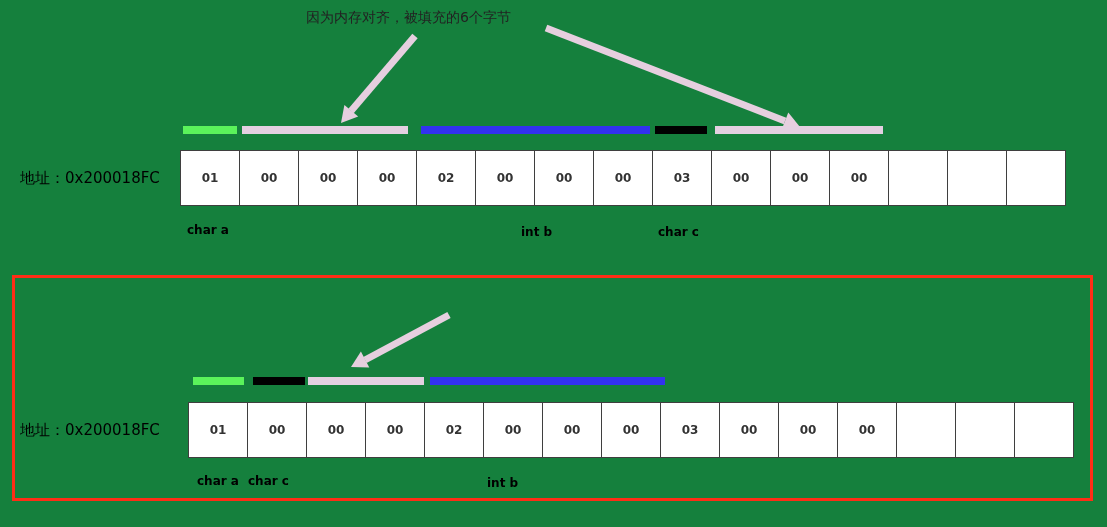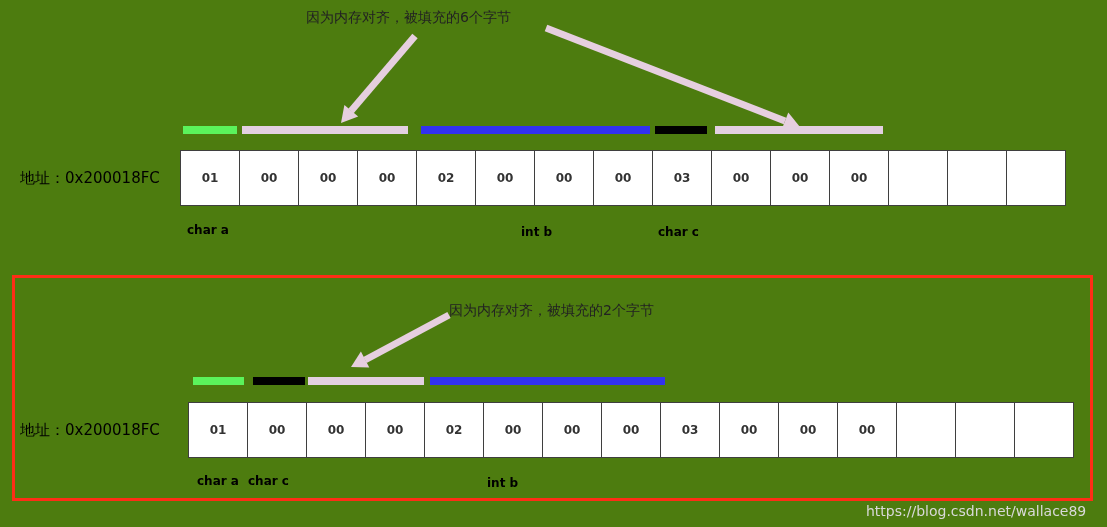--- a/index.html
+++ b/index.html
@@ -1,17 +1,17 @@
 <!DOCTYPE html>
 <html><head>
 <meta charset="utf-8">
 <style>
   html,body { margin:0; padding:0; background:#fff; }
   #stage {
-    position:relative; width:1107px; height:527px; background:#4d7c0f;
+    position:relative; width:1107px; height:527px; background:#15803d;
     font-family:"DejaVu Sans","Liberation Sans",sans-serif; overflow:hidden;
   }
   .annotation { position:absolute; font-size:14px; color:#222; white-space:nowrap; }
   .addr { position:absolute; font-size:15px; font-weight:normal; color:#000; white-space:nowrap; }
   .mem-row { position:absolute; display:flex;font-weight:bold; }
   .mem-row .cell {
     width:58px; height:54px; border:1px solid #3f3f3f; border-left:none;
     display:flex; align-items:center; justify-content:center;
     font-size:12px; color:#333; background:#fff;
   }
@@ -95,21 +95,20 @@
       <div class="cell"></div>
       <div class="cell"></div>
     </div>
 
   <div id="lab1-a" class="field-label">char a</div>
   <div id="lab1-b" class="field-label">int b</div>
   <div id="lab1-c" class="field-label">char c</div>
 
   <div id="red-box" style="border-color: rgb(255, 45, 22);"></div>
 
-  <div id="anno2" class="annotation">因为内存对齐，被填充的2个字节</div>
 
   <div id="bar2-a" class="bar" style="background-color: rgb(91, 243, 91); color: rgb(91, 243, 91);"></div>
   <div id="bar2-c" class="bar" style="background-color: rgb(0, 0, 0); color: rgb(0, 0, 0);"></div>
   <div id="bar2-p" class="bar" style="background-color: rgb(227, 208, 225); color: rgb(227, 208, 225);"></div>
   <div id="bar2-b" class="bar" style="background-color: rgb(50, 50, 240); color: rgb(50, 50, 240);"></div>
 
   <div id="addr2" class="addr">地址：0x200018FC</div>
 
   <div id="row2" class="mem-row">
       <div class="cell">01</div>
@@ -126,14 +125,13 @@
       <div class="cell">00</div>
       <div class="cell"></div>
       <div class="cell"></div>
       <div class="cell"></div>
     </div>
 
   <div id="lab2-a" class="field-label">char a</div>
   <div id="lab2-c" class="field-label">char c</div>
   <div id="lab2-b" class="field-label">int b</div>
 
-  <div id="watermark" style="color: rgb(217, 217, 217);">https://blog.csdn.net/wallace89</div>
 </div>
 
 </body></html>

